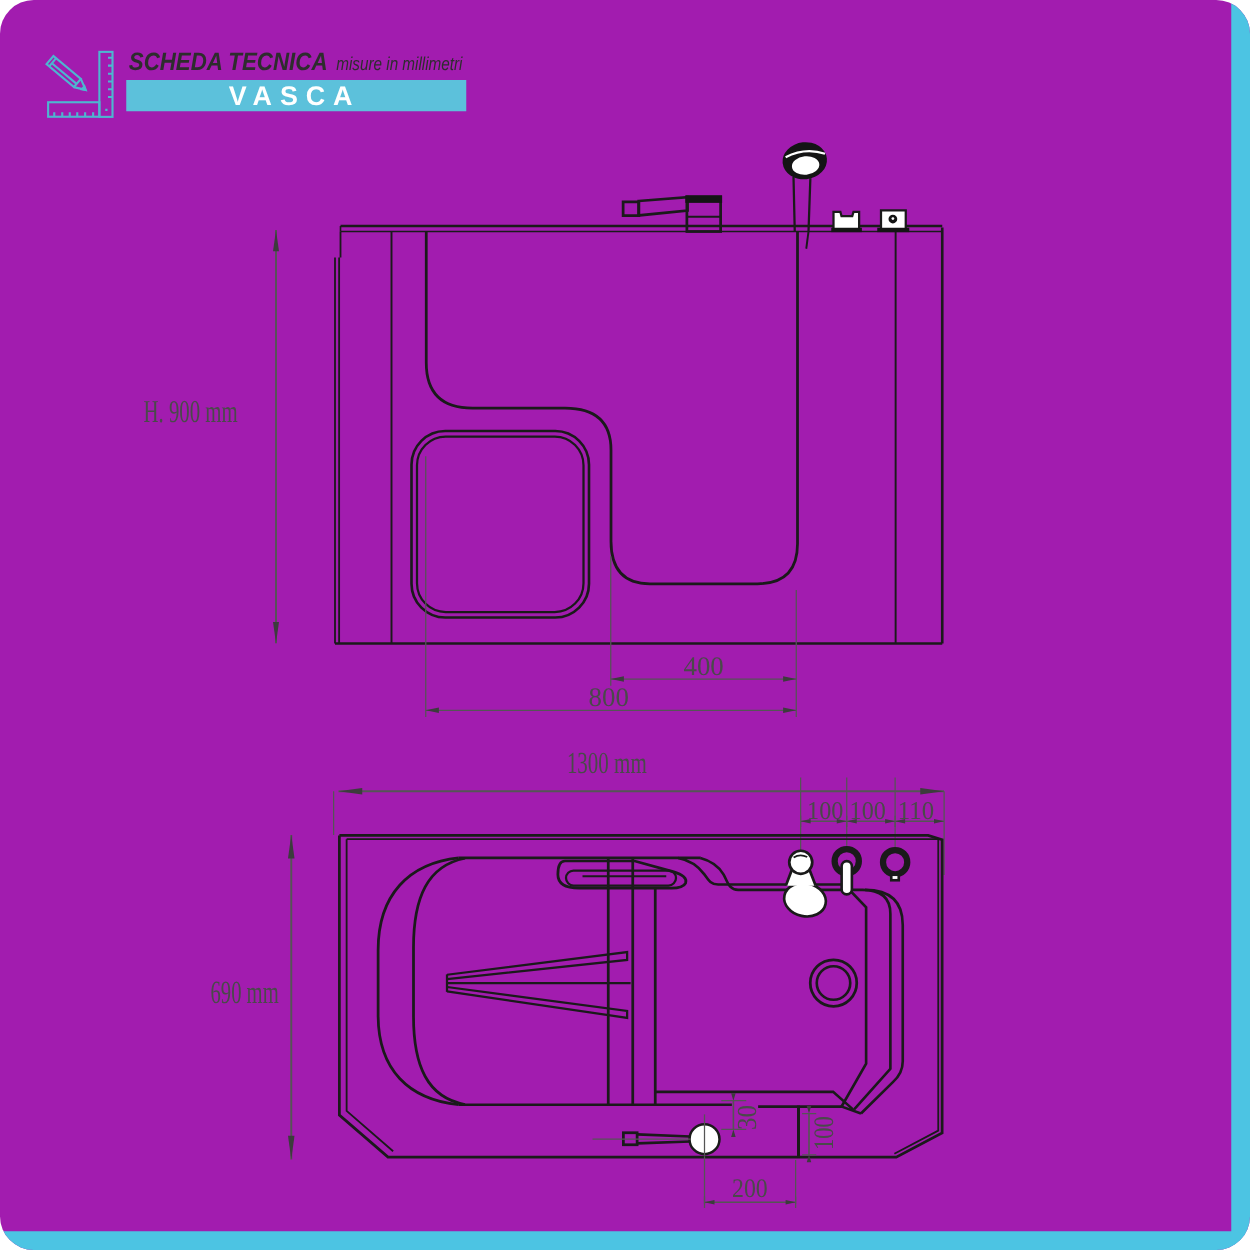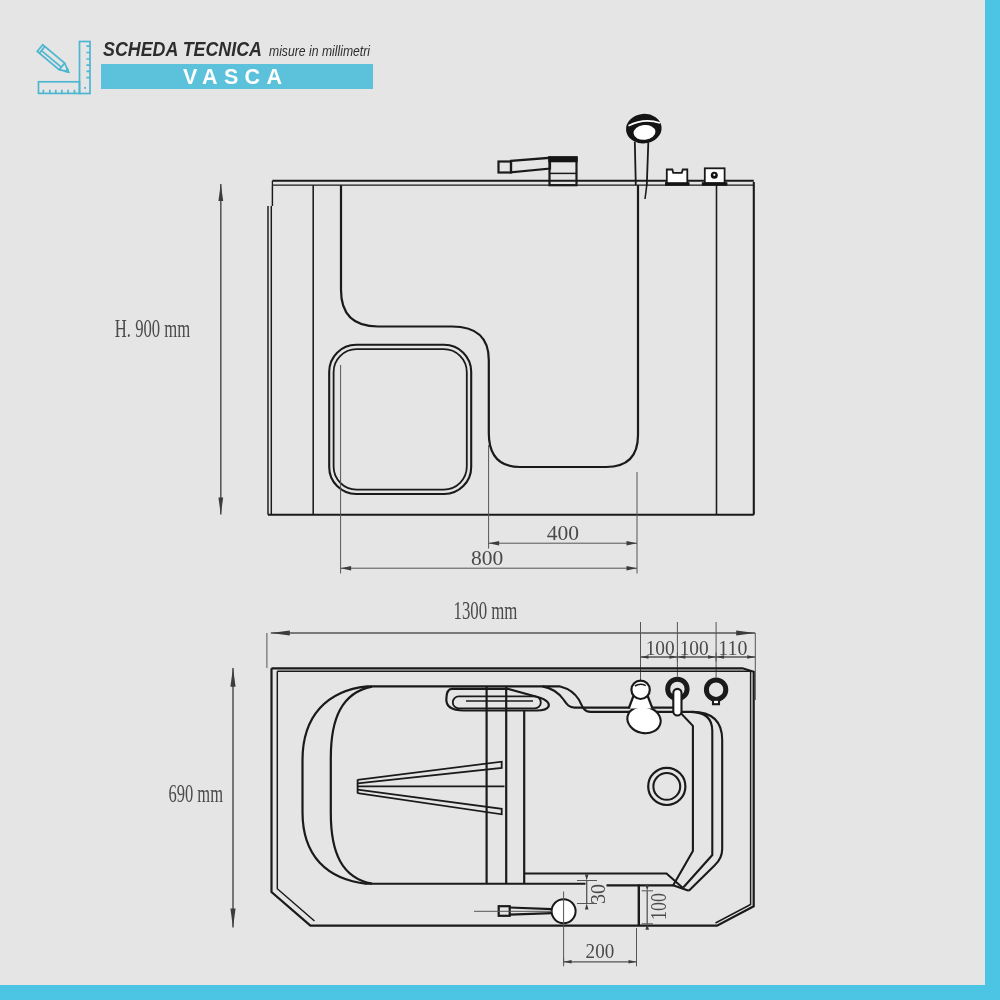--- a/index.html
+++ b/index.html
@@ -1,17 +1,17 @@
 <!DOCTYPE html>
 <html><head>
 <meta charset="utf-8">
 <style>
   html,body{margin:0;padding:0;background:#ffffff;}
-  .page{position:relative;width:1000px;height:1000px;background:#e5e5e5;overflow:hidden;
-        font-family:"Liberation Sans", sans-serif;}
+  .page{position:relative;width:1000px;height:1000px;background:#a21caf;overflow:hidden;
+        font-family:"Liberation Sans", sans-serif;border-radius:27px;}
   svg{position:absolute;top:0;left:0;}
   text.dim{font-family:"Liberation Serif", serif;fill:#4a4a4a;}
   text.hdr{font-family:"Liberation Sans", sans-serif;}
 </style>
 </head>
 <body>
 <div class="page">
 <svg width="1000" height="1000" viewBox="0 0 1000 1000">
 
   <rect x="985" y="0" width="15" height="1000" fill="#4cc4e3"></rect>

